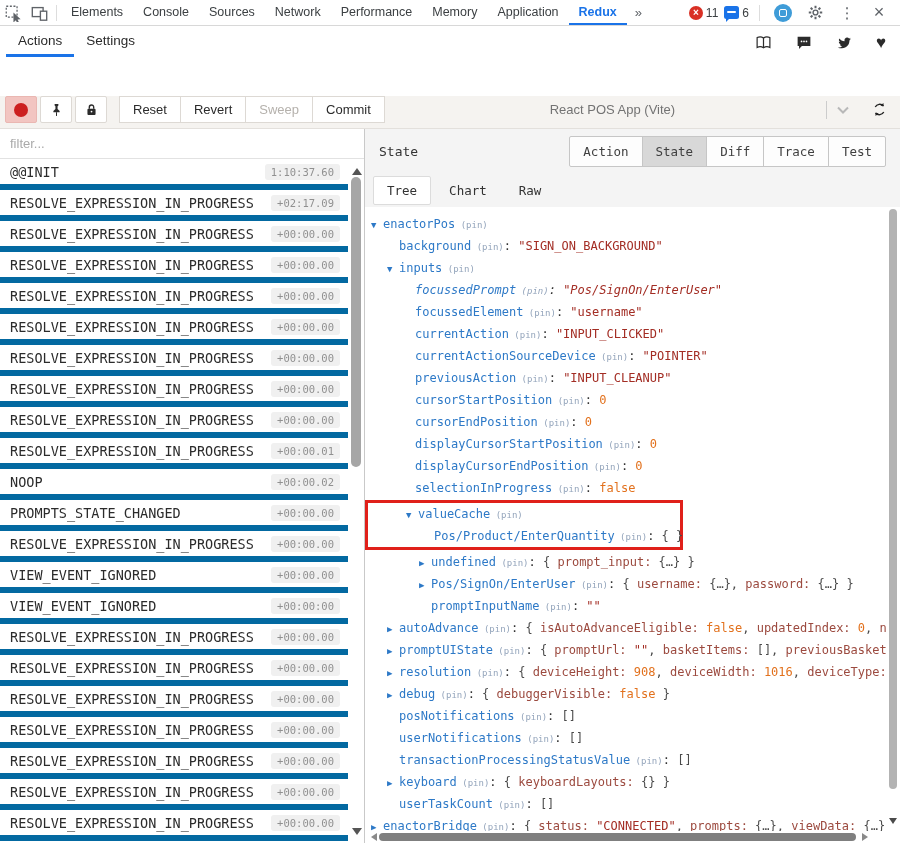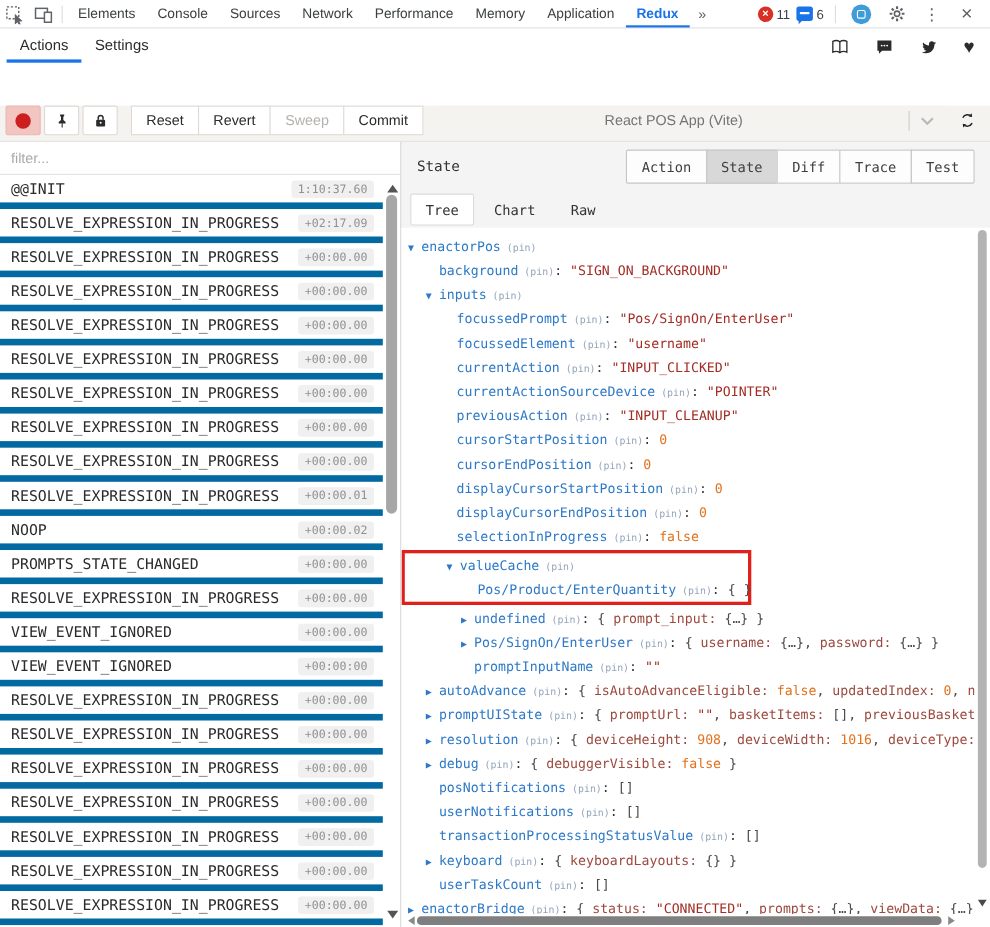--- a/index.html
+++ b/index.html
@@ -362,21 +362,21 @@
     <div id="view-tabs">
         <div class="v-tab sel">Tree</div>
         <div class="v-tab">Chart</div>
         <div class="v-tab">Raw</div>
       </div>
     <div id="tree-wrap">
       <div id="tree">
           <div class="t-row" style="padding-left: 6px;"><span class="t-arrow">▼</span><span class="t-key">enactorPos</span><span class="t-pin"> (pin)</span></div>
           <div class="t-row" style="padding-left: 22px;"><span class="t-arrow"></span><span class="t-key">background</span><span class="t-pin"> (pin)</span><span class="t-colon">: </span><span class="t-s">"SIGN_ON_BACKGROUND"</span></div>
           <div class="t-row" style="padding-left: 22px;"><span class="t-arrow">▼</span><span class="t-key">inputs</span><span class="t-pin"> (pin)</span></div>
-          <div class="t-row" style="padding-left: 38px;"><span class="t-arrow"></span><span class="t-key">focussedPrompt</span><span class="t-pin"> (pin)</span><span class="t-colon">: </span><span class="t-s">"Pos/SignOn/EnterUser"</span></div>
+          <div class="t-row" style="padding-left: 38px; font-style: italic;"><span class="t-arrow"></span><span class="t-key">focussedPrompt</span><span class="t-pin"> (pin)</span><span class="t-colon">: </span><span class="t-s">"Pos/SignOn/EnterUser"</span></div>
           <div class="t-row" style="padding-left: 38px;"><span class="t-arrow"></span><span class="t-key">focussedElement</span><span class="t-pin"> (pin)</span><span class="t-colon">: </span><span class="t-s">"username"</span></div>
           <div class="t-row" style="padding-left: 38px;"><span class="t-arrow"></span><span class="t-key">currentAction</span><span class="t-pin"> (pin)</span><span class="t-colon">: </span><span class="t-s">"INPUT_CLICKED"</span></div>
           <div class="t-row" style="padding-left: 38px;"><span class="t-arrow"></span><span class="t-key">currentActionSourceDevice</span><span class="t-pin"> (pin)</span><span class="t-colon">: </span><span class="t-s">"POINTER"</span></div>
           <div class="t-row" style="padding-left: 38px;"><span class="t-arrow"></span><span class="t-key">previousAction</span><span class="t-pin"> (pin)</span><span class="t-colon">: </span><span class="t-s">"INPUT_CLEANUP"</span></div>
           <div class="t-row" style="padding-left: 38px;"><span class="t-arrow"></span><span class="t-key">cursorStartPosition</span><span class="t-pin"> (pin)</span><span class="t-colon">: </span><span class="t-n">0</span></div>
           <div class="t-row" style="padding-left: 38px;"><span class="t-arrow"></span><span class="t-key">cursorEndPosition</span><span class="t-pin"> (pin)</span><span class="t-colon">: </span><span class="t-n">0</span></div>
           <div class="t-row" style="padding-left: 38px;"><span class="t-arrow"></span><span class="t-key">displayCursorStartPosition</span><span class="t-pin"> (pin)</span><span class="t-colon">: </span><span class="t-n">0</span></div>
           <div class="t-row" style="padding-left: 38px;"><span class="t-arrow"></span><span class="t-key">displayCursorEndPosition</span><span class="t-pin"> (pin)</span><span class="t-colon">: </span><span class="t-n">0</span></div>
           <div class="t-row" style="padding-left: 38px;"><span class="t-arrow"></span><span class="t-key">selectionInProgress</span><span class="t-pin"> (pin)</span><span class="t-colon">: </span><span class="t-n">false</span></div>
           <div class="red-box">

